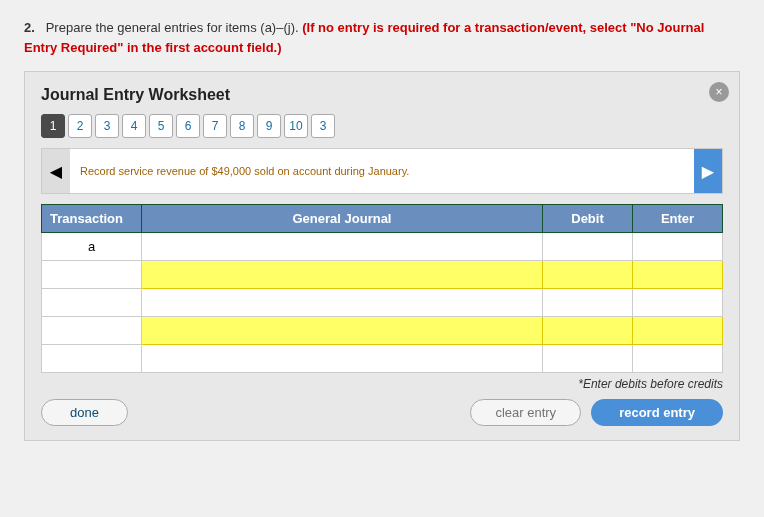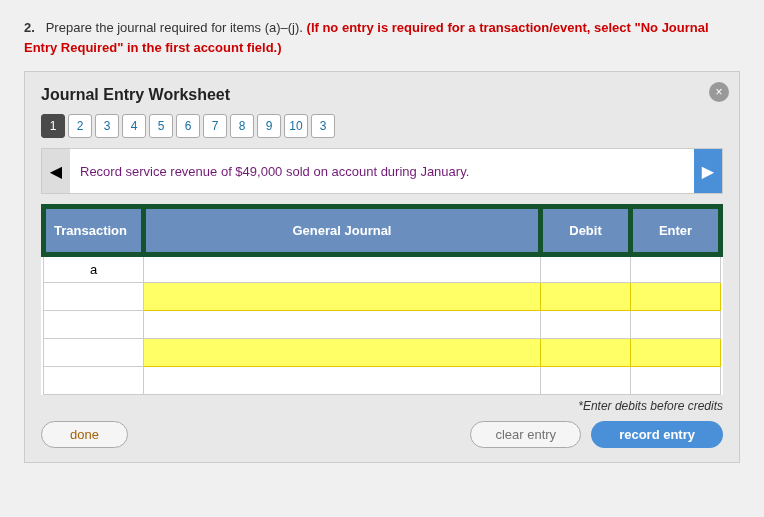--- a/index.html
+++ b/index.html
@@ -123,40 +123,40 @@
       cursor: pointer;
       font-size: 16px;
     }
     .desc-nav-right {
       background: #4a90d9;
       color: white;
     }
     .desc-text {
       flex: 1;
       padding: 8px 10px;
-      font-size: 13px;
-      color: #701a75;
+      font-size: 11px;
+      color: #a16207;
       display: flex;
       align-items: center;
     }
 
     .journal-table {
       width: 100%;
       border-collapse: collapse;
       background: white;
       margin-bottom: 4px;
     }
     .journal-table th {
       background: #6a8fbf;
       color: white;
       font-weight: bold;
       font-size: 13px;
-      padding: 14px 8px;
+      padding: 6px 8px;
       text-align: center;
-      border: 5px solid #14532d;
+      border: 1px solid #14532d;
     }
     .journal-table th.col-transaction { text-align: left; width: 100px; }
     .journal-table th.col-journal { text-align: center; }
     .journal-table th.col-debit { width: 90px; }
     .journal-table th.col-credit { width: 90px; }
 
     .journal-table td {
       border: 1px solid #ccc;
       height: 28px;
       padding: 2px 6px;
@@ -195,21 +195,21 @@
     .bottom-buttons {
       display: flex;
       gap: 10px;
       align-items: center;
     }
     .btn-done {
       background: #f5f5f5;
       border: 1px solid #aaa;
       border-radius: 14px;
       padding: 5px 28px;
-      color: #a16207;
+      color: #0c4a6e;
       font-size: 13px;
       cursor: pointer;
     }
     .btn-spacer { flex: 1; }
     .btn-clear {
       background: #f5f5f5;
       border: 1px solid #aaa;
       border-radius: 14px;
       padding: 5px 24px;
       color: #737373;
@@ -228,21 +228,21 @@
     }
   </style>
 </head>
 <body>
 
 <div class="page-wrapper">
 
   <div class="instructions">
     <span class="item-num">2.</span>
     &nbsp;
-    <span>Prepare the journal required for items </span>
+    <span>Prepare the general entries for items </span>
     <span>(a)–(j).</span>
     <span class="highlight">(If no entry is required for a transaction/event, select "No Journal Entry Required" in the first account field.)</span>
   </div>
 
 
   <div class="worksheet-panel">
     <div class="worksheet-title">Journal Entry Worksheet</div>
     <button class="close-btn">×</button>
 
     <div class="page-tabs">

